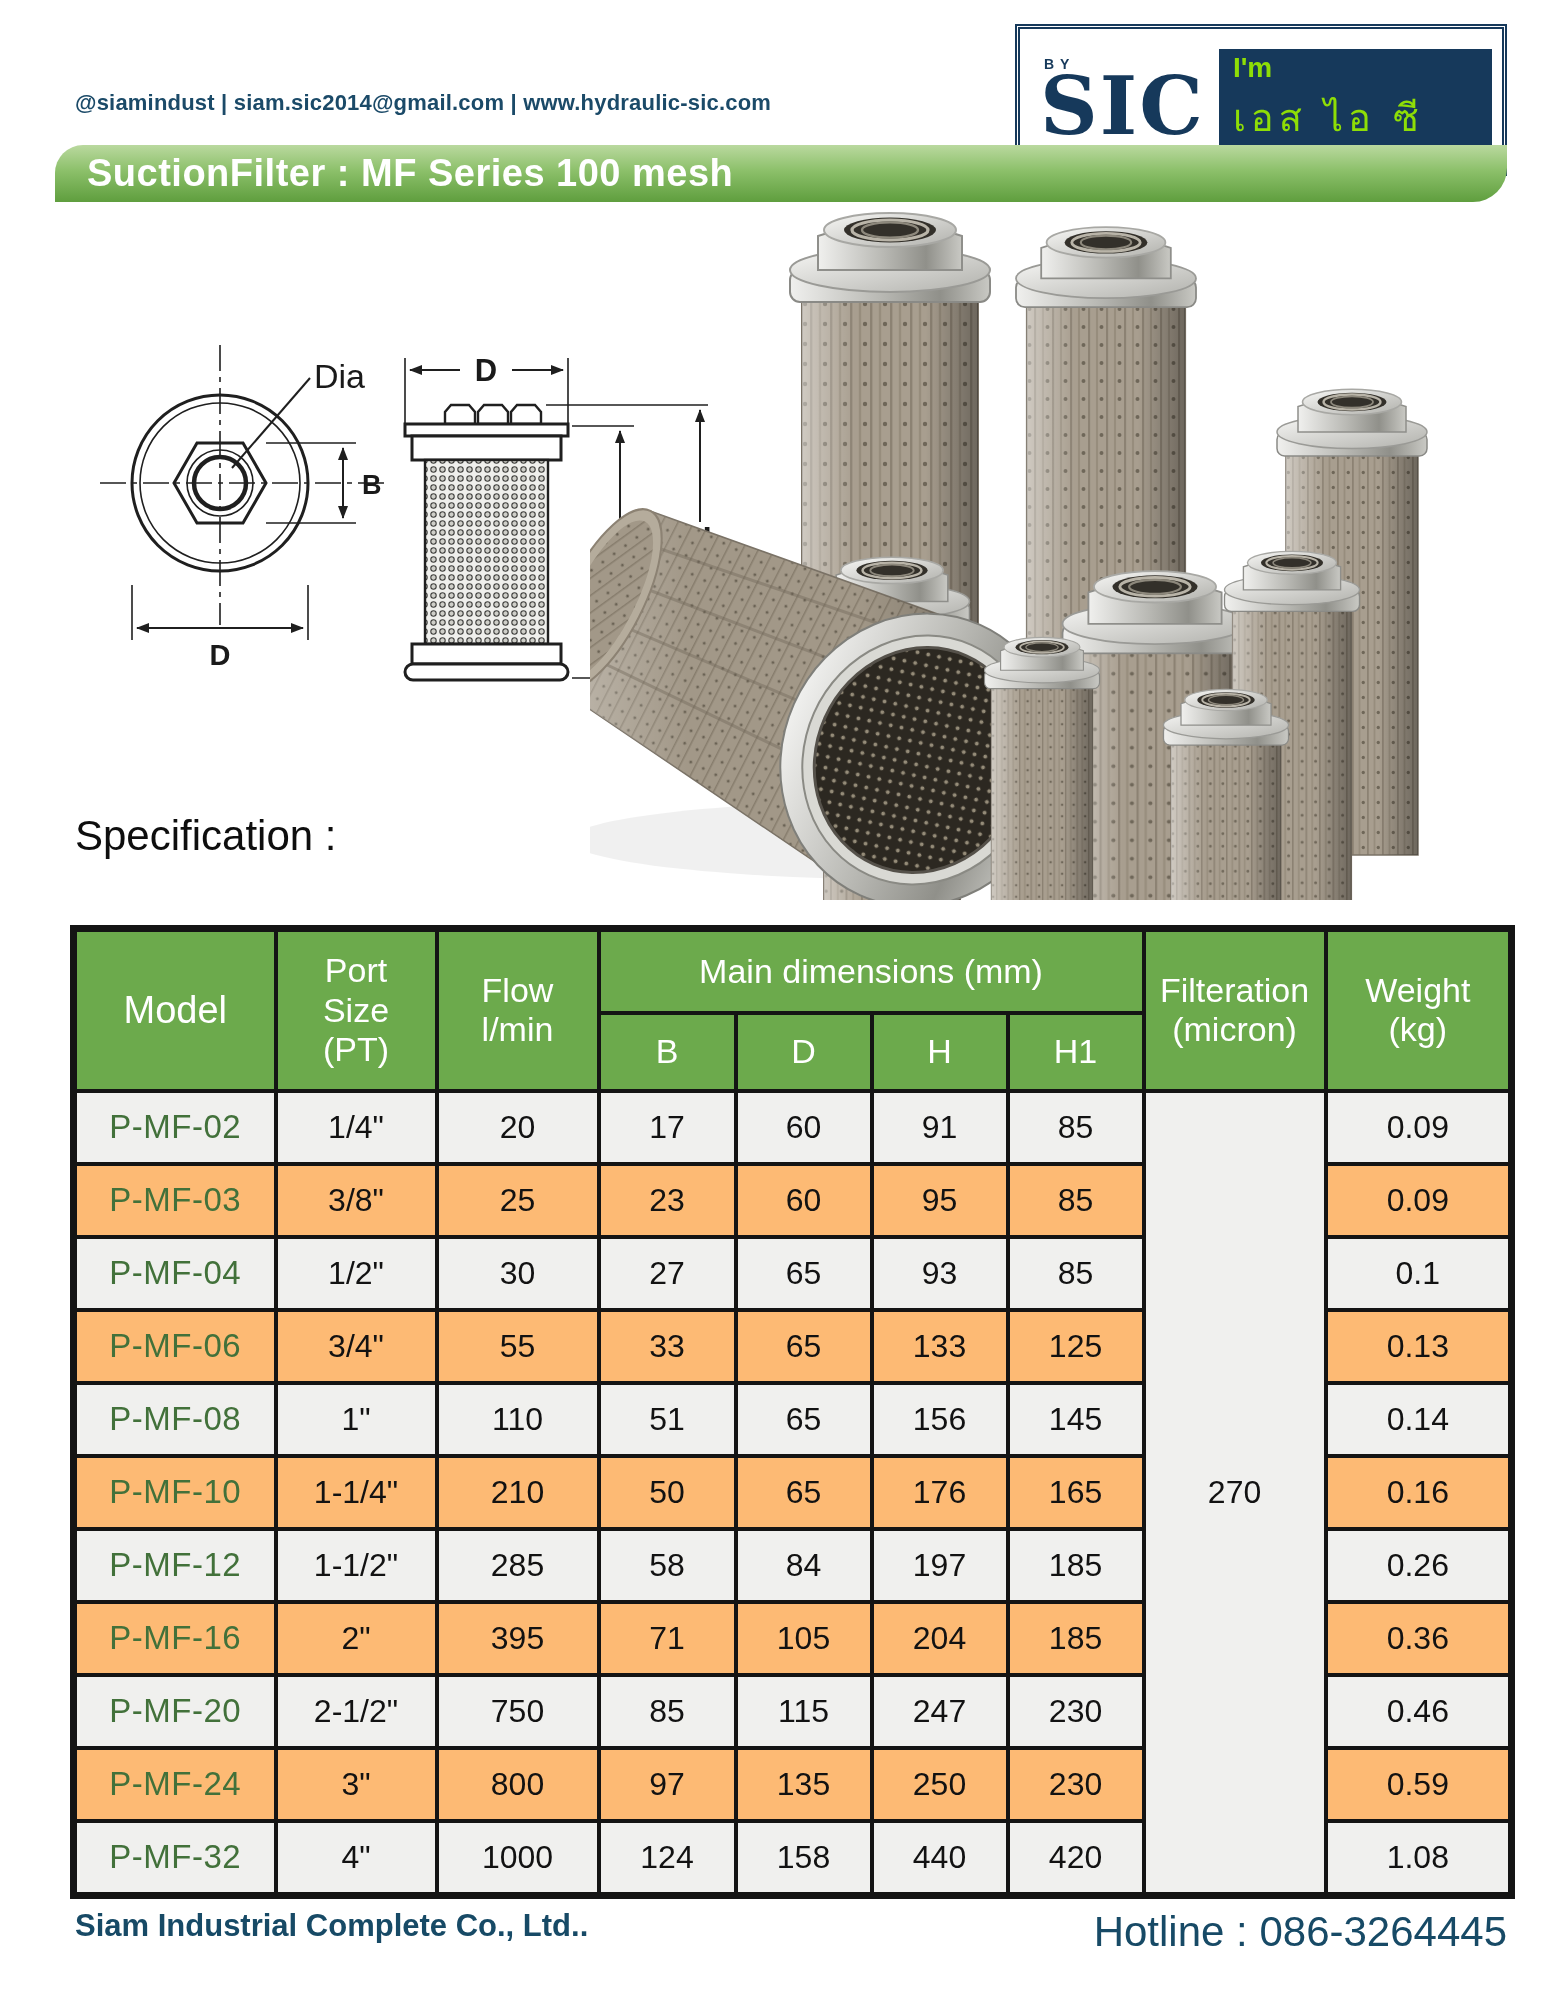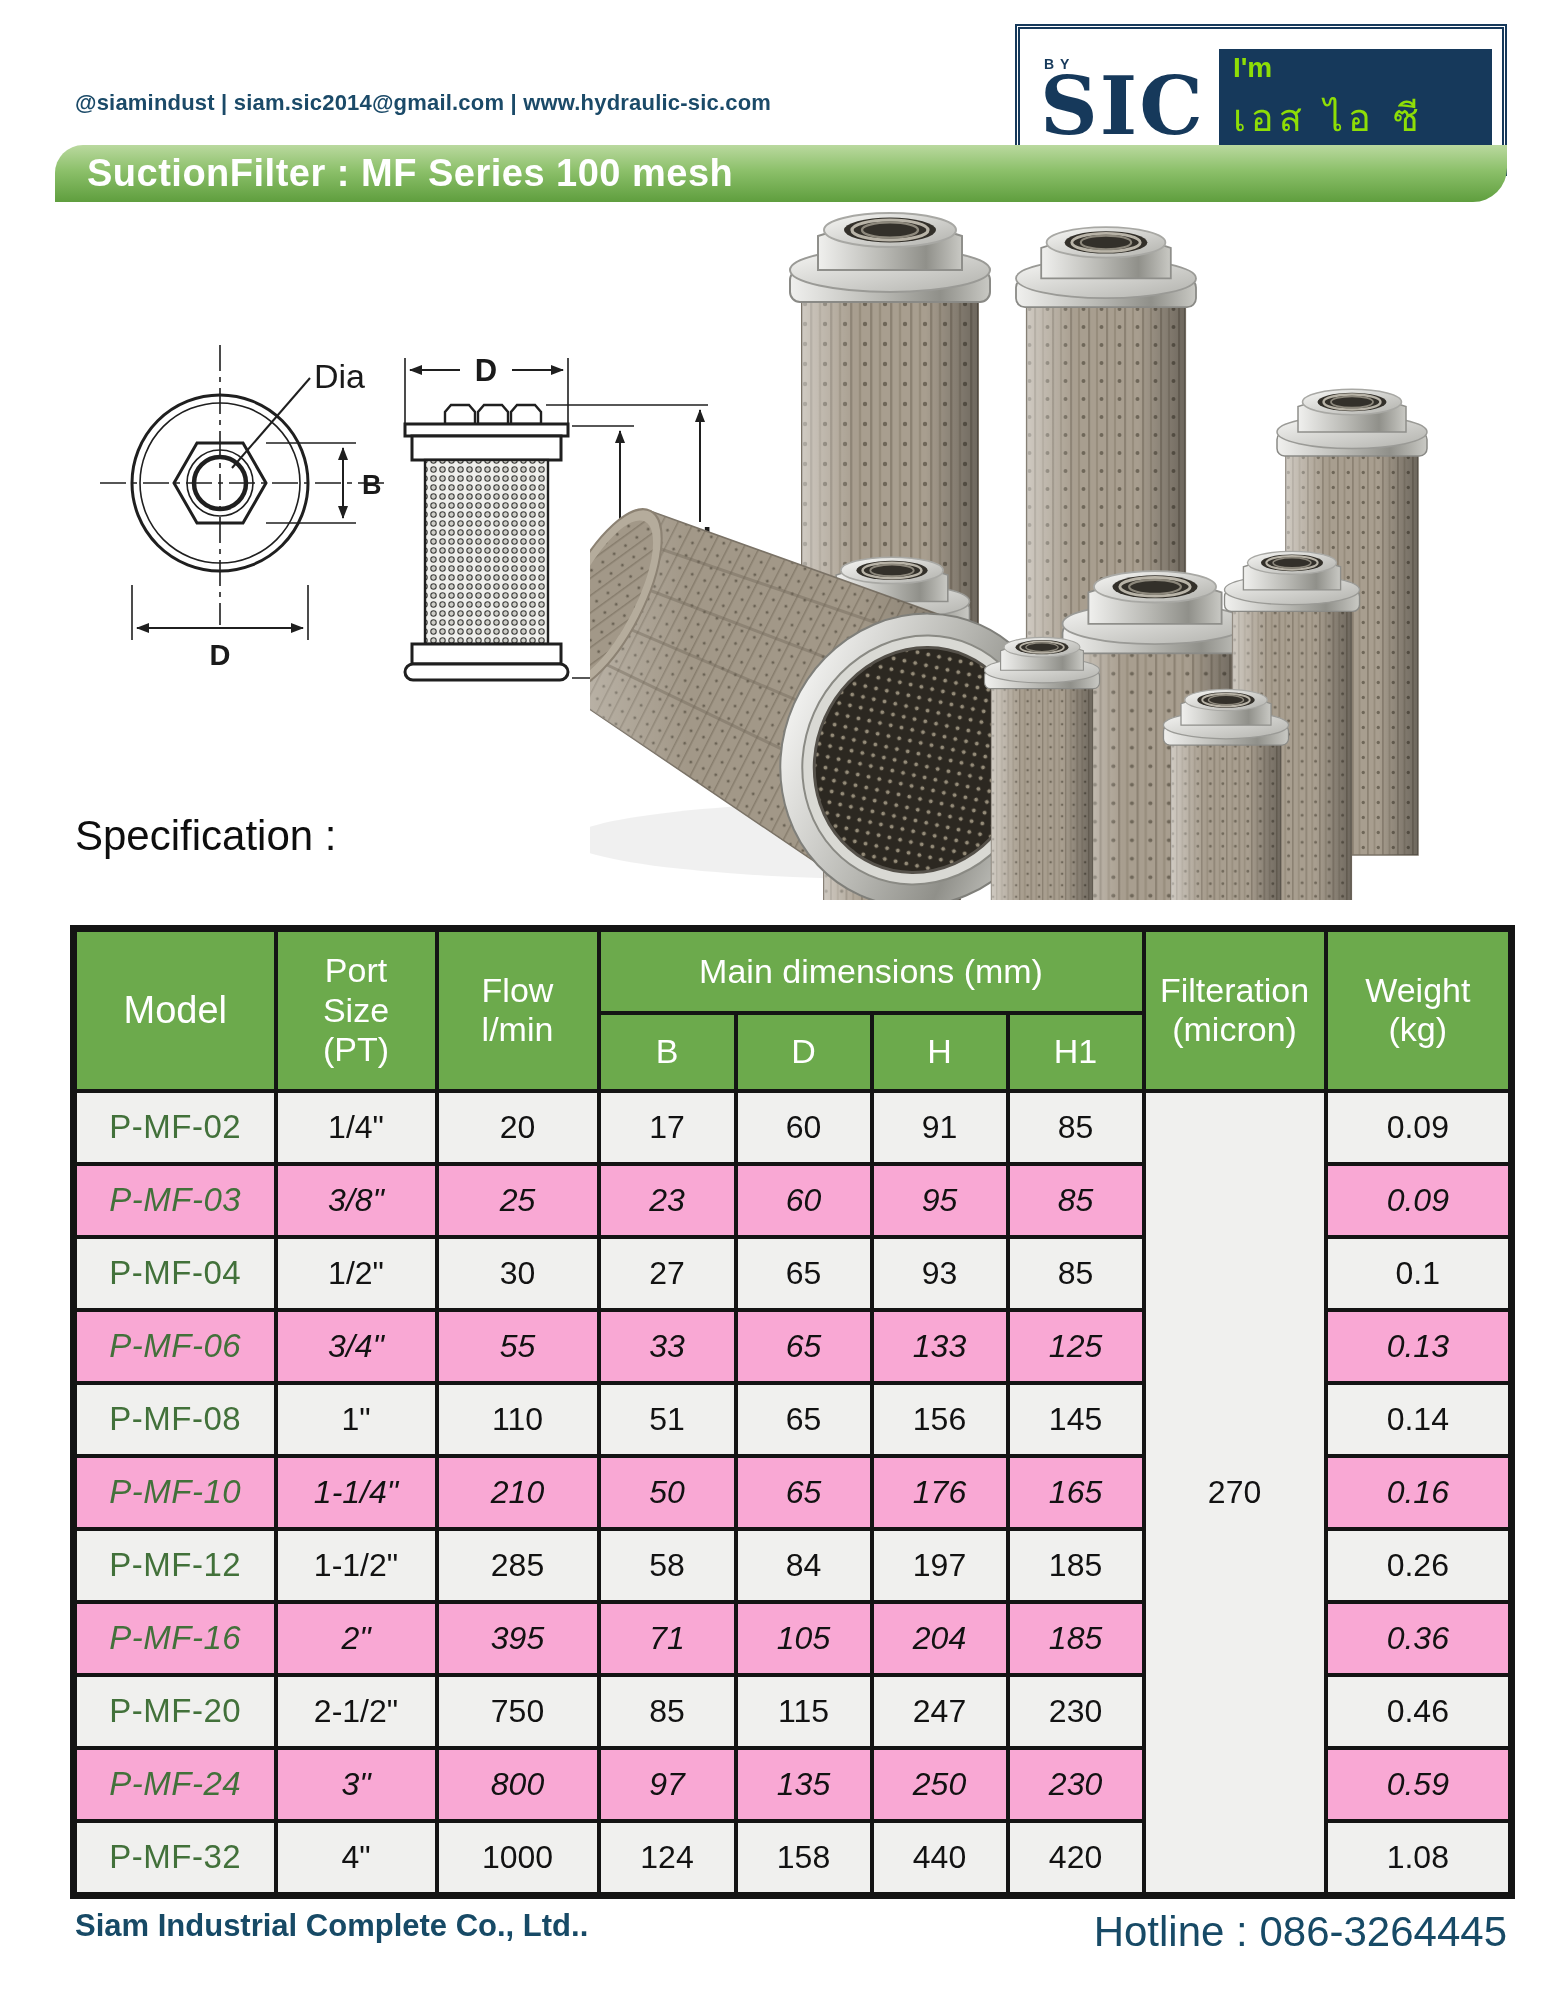--- a/index.html
+++ b/index.html
@@ -30,21 +30,21 @@
   .spec-heading{position:absolute;left:75px;top:812px;font-size:42px;font-weight:500;color:#0e0e0e;}
 
   table.spec{position:absolute;left:70px;top:925px;width:1438px;border-collapse:collapse;
              table-layout:fixed;border:7px solid #141414;}
   .spec th,.spec td{border:4px solid #141414;text-align:center;vertical-align:middle;padding:0;}
   .spec thead th{background:#6caa4c;color:#fff;font-weight:400;font-size:34px;line-height:1.16;
                  white-space:pre-line;}
   .spec thead tr.tier1{height:84px;} .spec thead tr.tier2{height:78px;}
   .spec thead th.model-h{font-size:38px;}
   .spec td{font-size:32px;height:69px;color:#121212;}
-  .row-gray td{background:#f0f0ee;} .row-green td{background:#f9a8d4;font-style:italic;}
+  .row-gray td{background:#f0f0ee;} .row-green td{background:#fdba74;}
   td.model{color:#42713a;font-size:33px;letter-spacing:.5px;}
   .spec td.filt{background:#f0f0ee;}
 
   .footer-company{position:absolute;left:75px;top:1908px;font-size:31px;font-weight:700;color:#174a66;}
   .footer-hotline{position:absolute;right:38px;top:1908px;font-size:42px;font-weight:500;color:#174a66;}
 
   svg text{font-family:"Liberation Sans",sans-serif;}
 </style>
 </head>
 <body>

